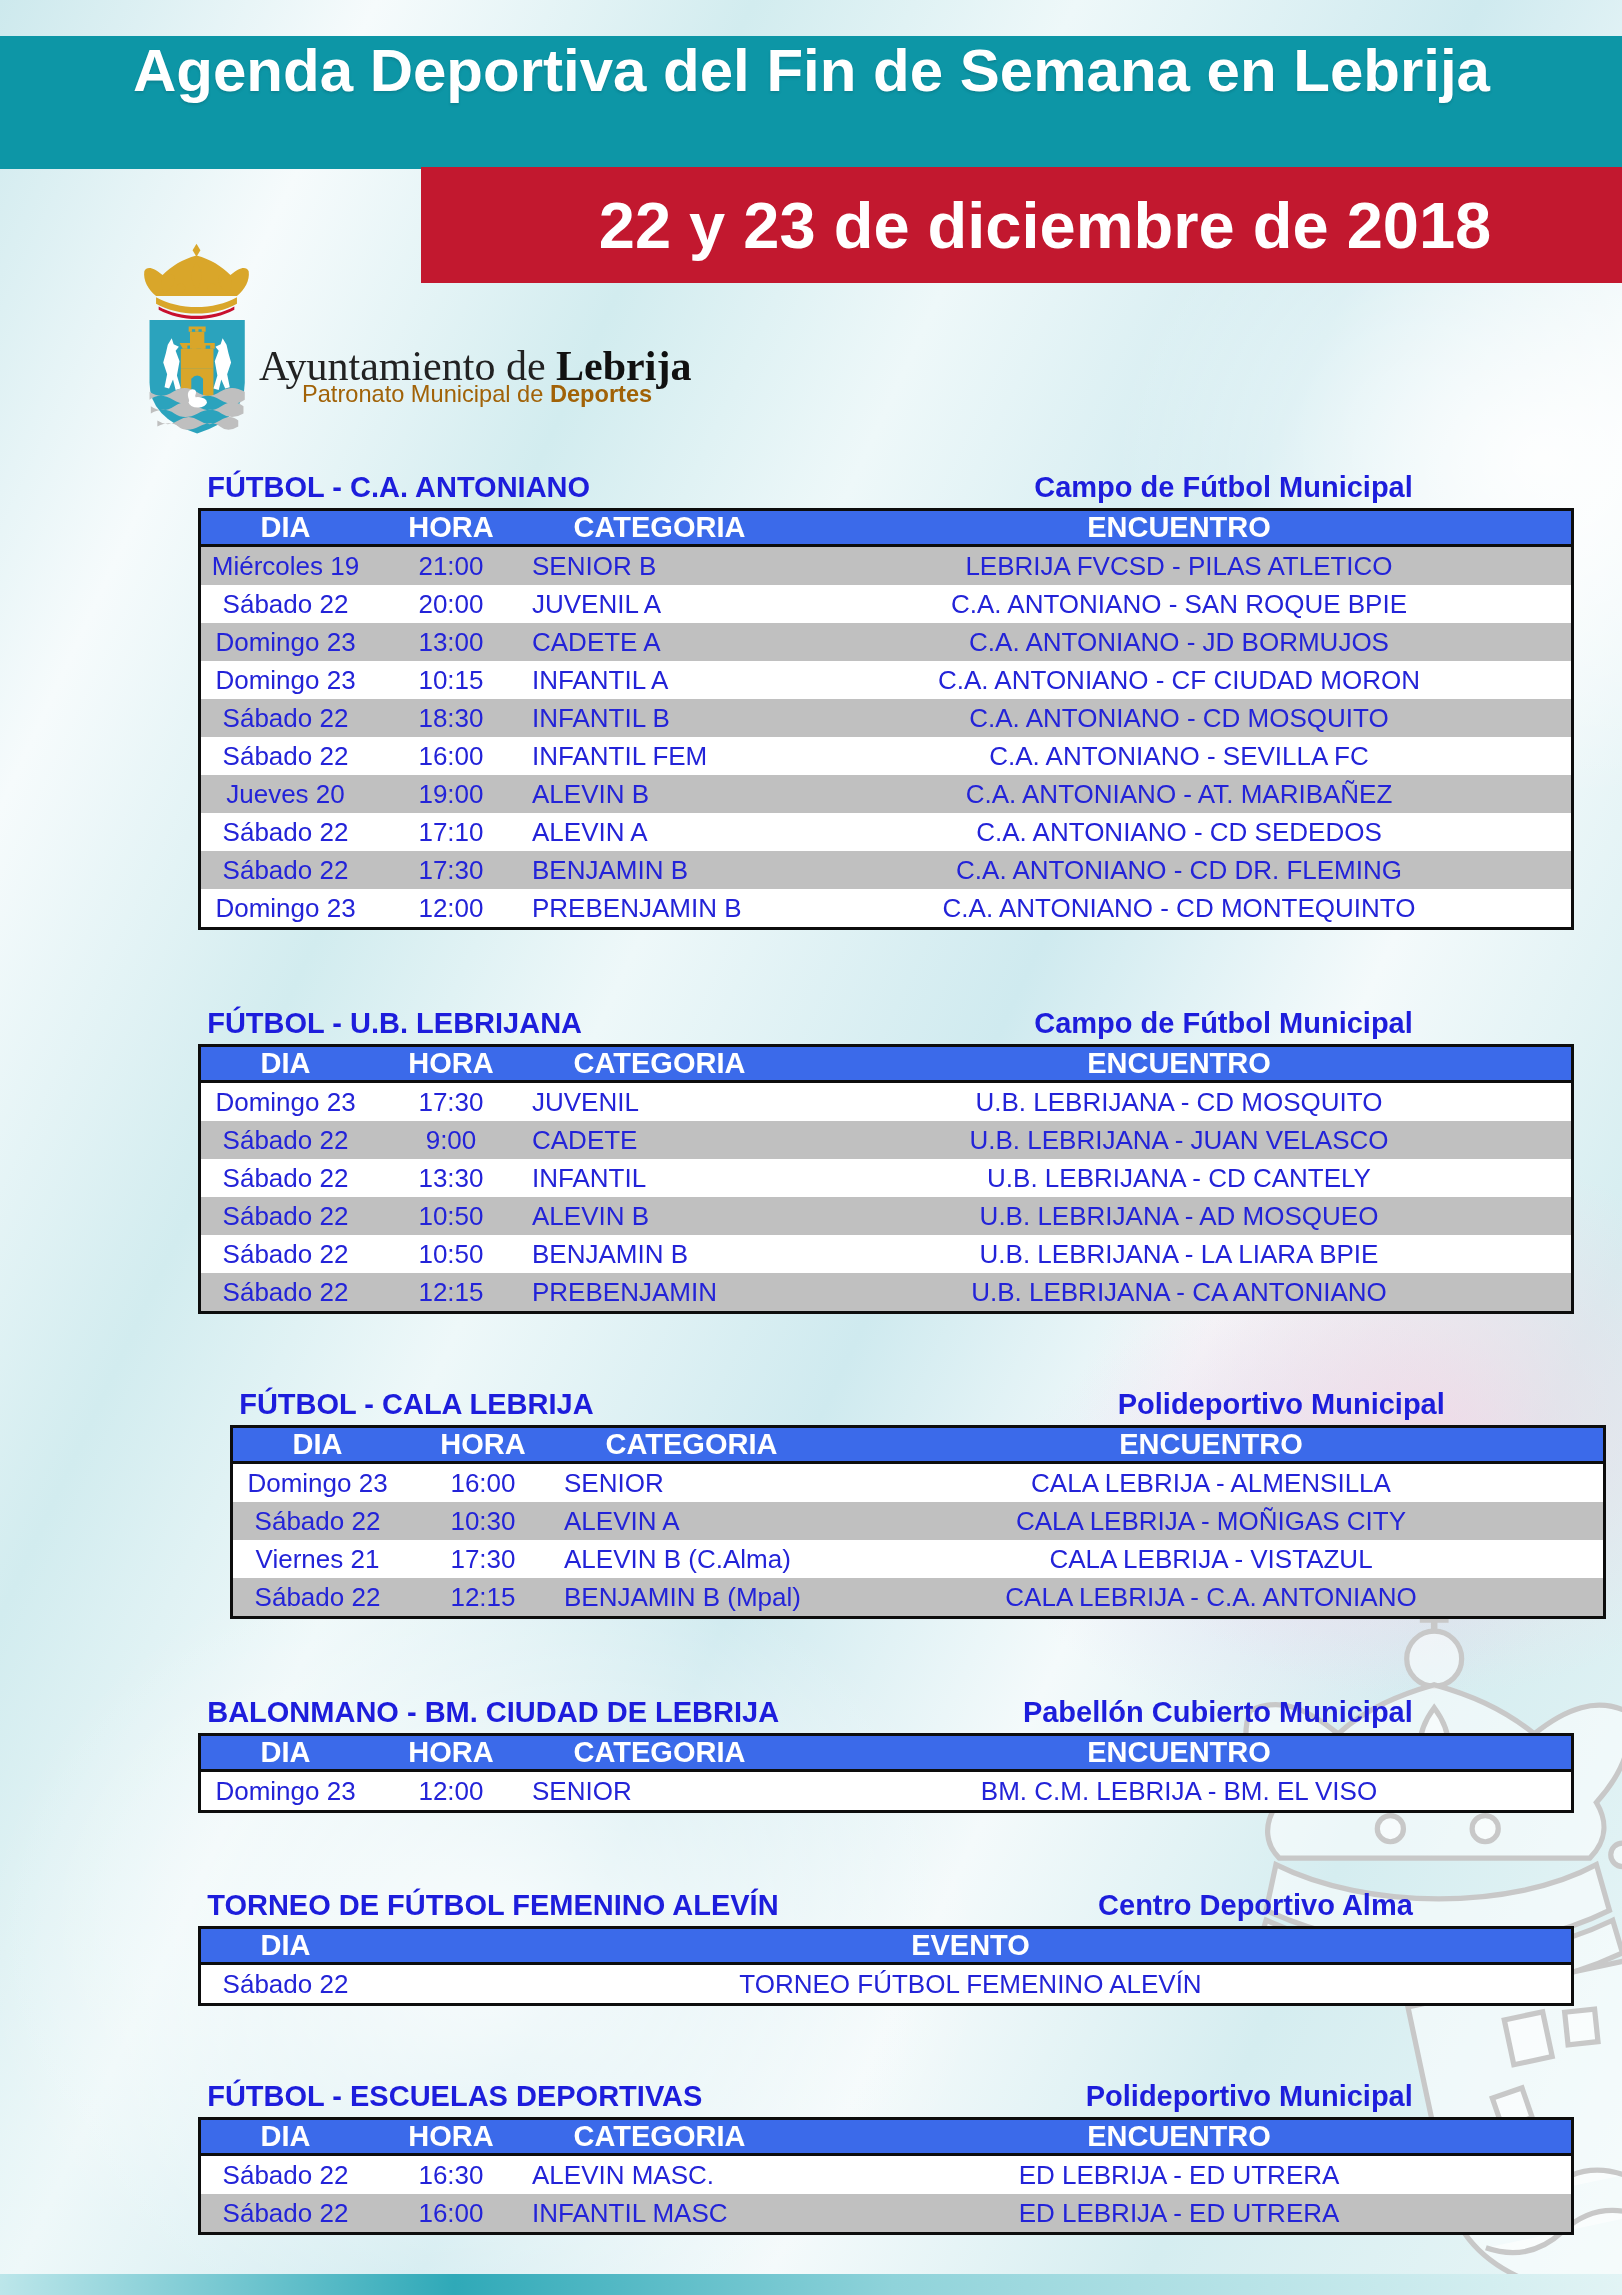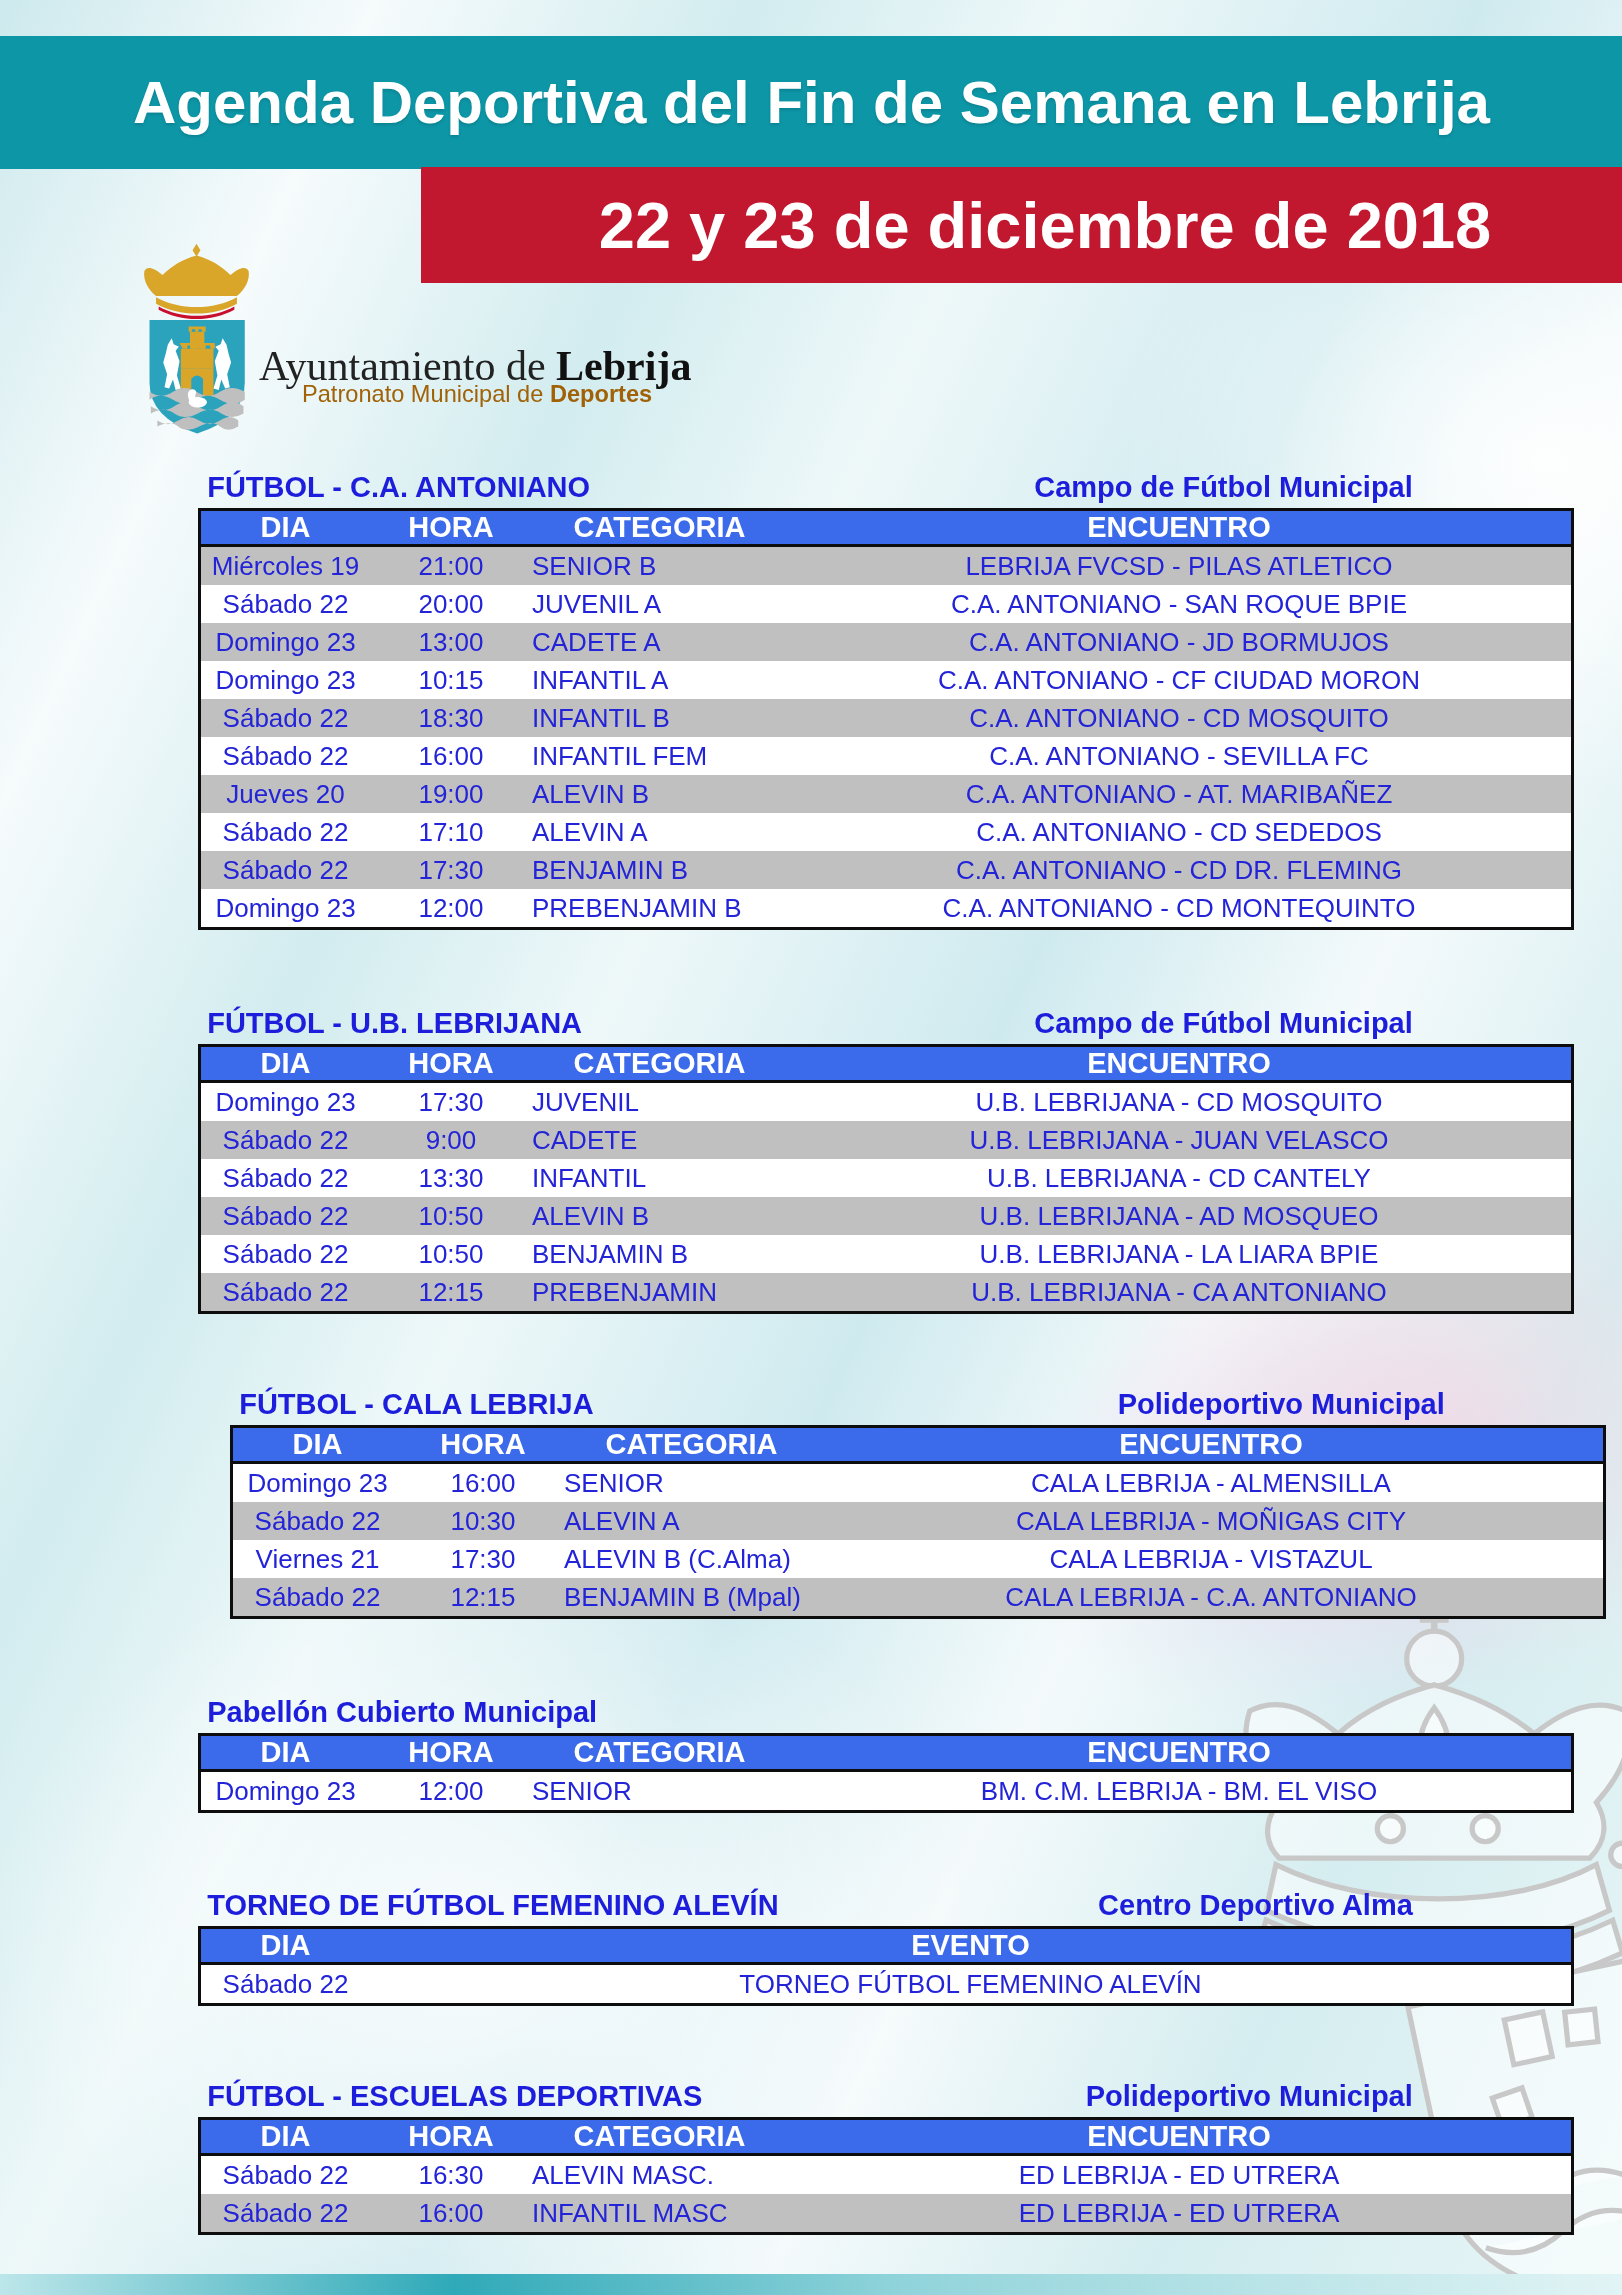--- a/index.html
+++ b/index.html
@@ -23,21 +23,21 @@
     background:linear-gradient(90deg,#bce6ea 0%,#2fa9b8 28%,#8fd3da 55%,#e2f4f5 100%);
   }
   
   .abstract-text{
     position:absolute;top:130px;right:43px;z-index:1;
     color:#ffffff;font-weight:bold;font-size:31px;letter-spacing:2px;white-space:nowrap;
   }
   
   .teal-banner{
     position:absolute;left:0;top:36px;width:1623px;height:133px;z-index:2;
-    background:#0D96A6;display:flex;align-items:center;justify-content:center;
+    background:#0D96A6;display:flex;justify-content:center;
   }
   .teal-banner h1{
     margin:0;color:#fff;font-size:60px;font-weight:bold;white-space:nowrap;
     text-shadow:0 2px 2.6px rgba(0,50,60,.18);
   }
   
   .date-banner{
     position:absolute;left:421px;top:167px;width:1202px;height:116px;z-index:2;
     background:#C2182F;display:flex;align-items:center;justify-content:center;
   }
@@ -360,20 +360,21 @@
             <td class="col-1">12:15</td>
             <td class="col-2">BENJAMIN B (Mpal)</td>
             <td class="col-3">CALA LEBRIJA - C.A. ANTONIANO</td>
           </tr>
         </tbody>
     </table>
   </section>
 
   <section class="section pos-4 white-first">
     <div class="sec-head">
+      <span class="sec-title">BALONMANO - BM. CIUDAD DE LEBRIJA</span>
       <span class="sec-venue">Pabellón Cubierto Municipal</span>
     </div>
     <table class="sched cols4">
       <thead>
           <tr>
             <th class="col-0">DIA</th>
             <th class="col-1">HORA</th>
             <th class="col-2">CATEGORIA</th>
             <th class="col-3">ENCUENTRO</th>
           </tr>

